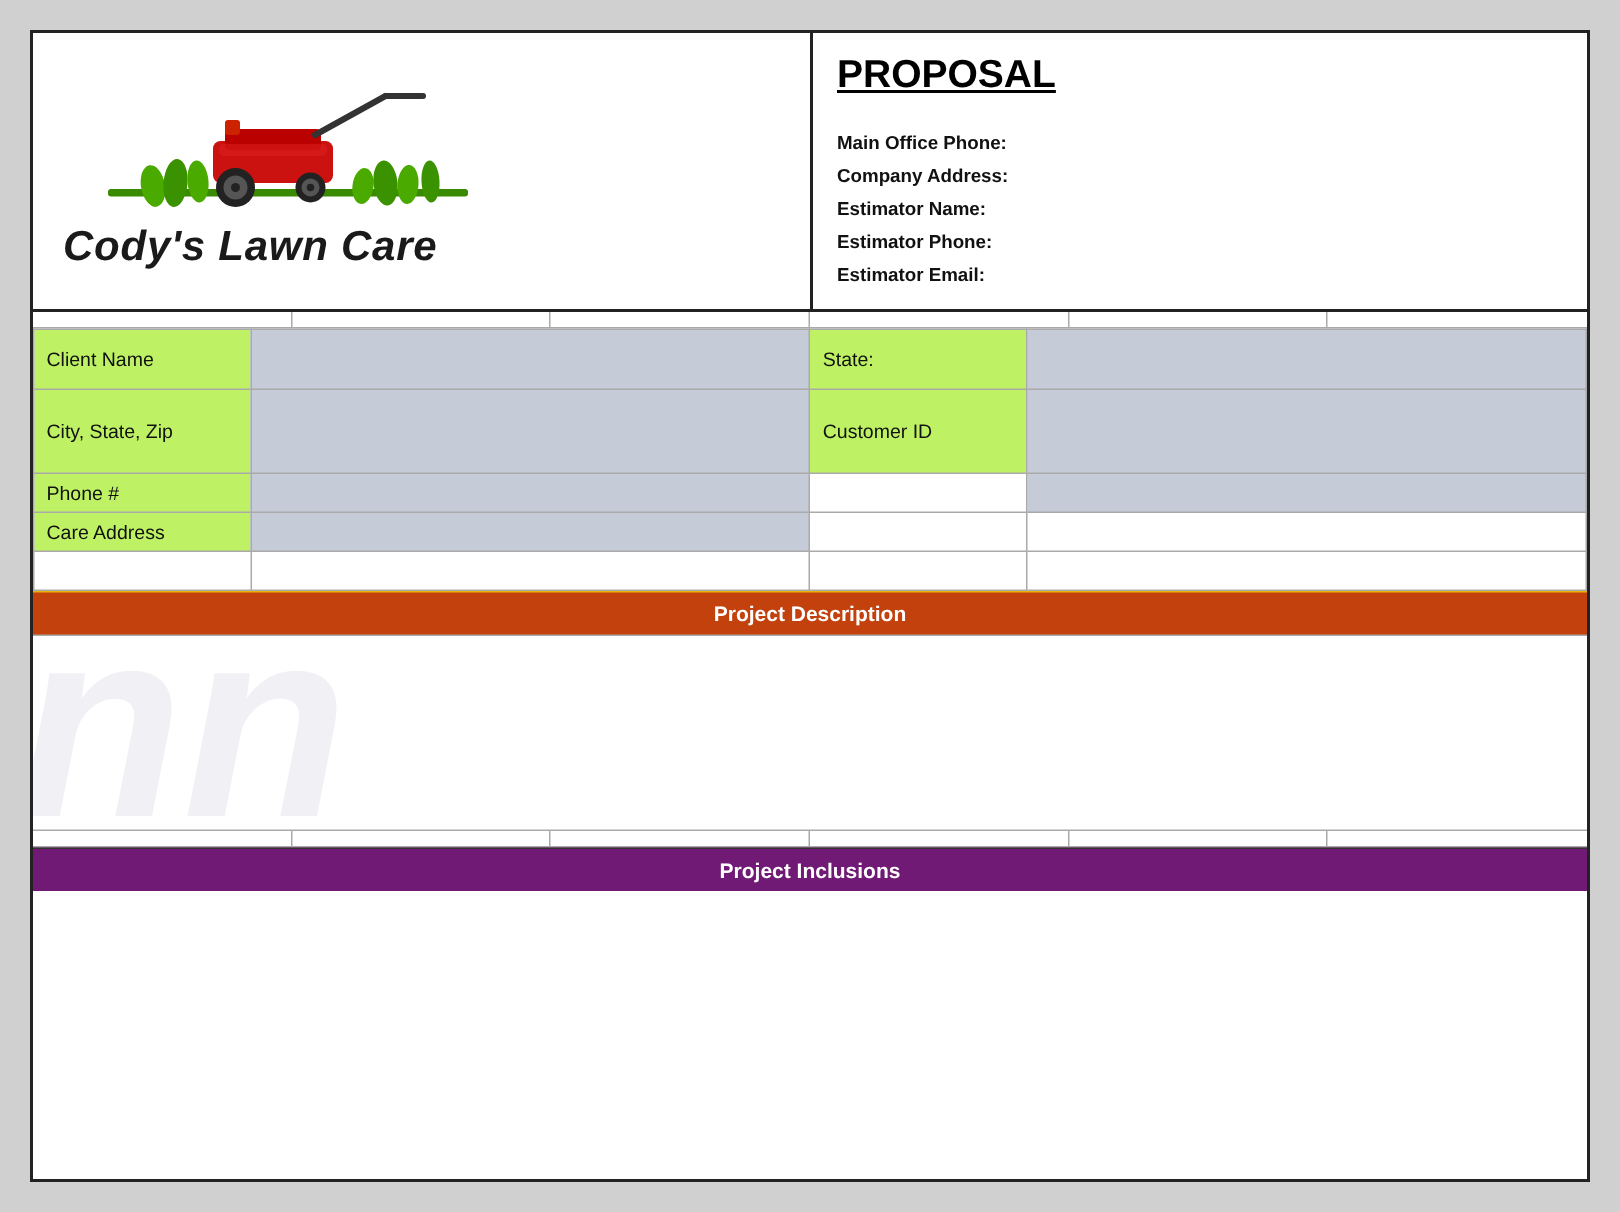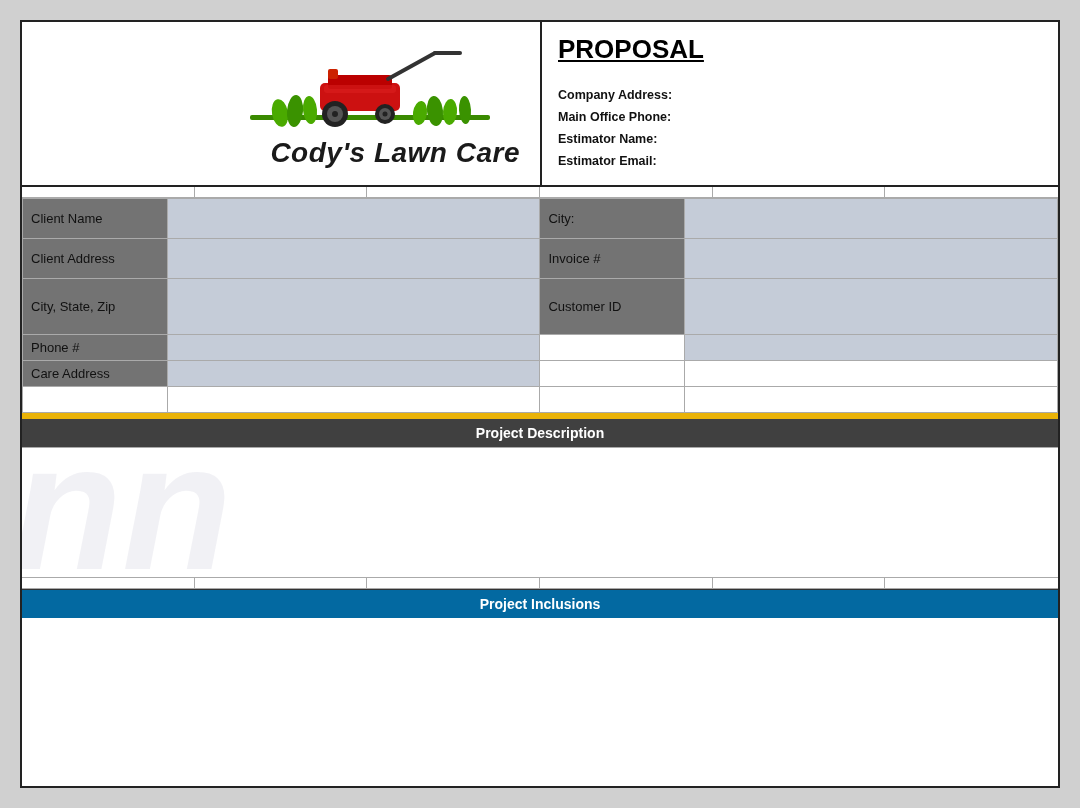--- a/index.html
+++ b/index.html
@@ -23,21 +23,21 @@
     .header {
       display: flex;
       border-bottom: 2px solid #222;
     }
     .logo-section {
       flex: 0 0 520px;
       border-right: 2px solid #222;
       padding: 18px 20px 10px 20px;
       display: flex;
       flex-direction: column;
-      align-items: flex-end;
+      align-items: flex-start;
       justify-content: center;
       position: relative;
     }
     .company-name {
       font-size: 28px;
       font-weight: bold;
       font-style: italic;
       color: #1a1a1a;
       letter-spacing: 0.5px;
       margin-top: 2px;
@@ -67,27 +67,27 @@
       border-bottom: 1px solid #aaa;
     }
     .divider-row > div {
       border-right: 1px solid #aaa;
       height: 10px;
     }
     .divider-row > div:last-child { border-right: none; }
 
     
     .section-bar {
-      background: #404040;
+      background: #c2410c;
       color: #fff;
       text-align: center;
       font-size: 14px;
       font-weight: bold;
       padding: 6px 0;
-      border-top: 6px solid #eab308;
+      border-top: 1px solid #eab308;
       border-bottom: 1px solid #aaa;
     }
 
     
     .description-area {
       min-height: 130px;
       border-bottom: 1px solid #aaa;
       position: relative;
       background: #fff;
       overflow: hidden;
@@ -114,21 +114,21 @@
       border-bottom: 1px solid #aaa;
     }
     .bottom-divider > div {
       border-right: 1px solid #aaa;
       height: 10px;
     }
     .bottom-divider > div:last-child { border-right: none; }
 
     
     .inclusions-bar {
-      background: #0369a1;
+      background: #701a75;
       color: #fff;
       text-align: center;
       font-size: 14px;
       font-weight: bold;
       padding: 6px 0;
       border-top: 1px solid #333;
     }
     .inclusions-area {
       min-height: 30px;
       background: #fff;
@@ -142,21 +142,21 @@
 
     table.info-grid {
       width: 100%;
       border-collapse: collapse;
       table-layout: fixed;
     }
     table.info-grid td, table.info-grid th {
       border: 1px solid #aaa;
     }
     .label {
-      background: #737373;
+      background: #bef264;
       font-size: 13px;
       padding: 1px 8px;
       color: #111;
       font-weight: normal;
     }
     .field {
       background: #c5ccd8;
     }
     .field-white {
       background: #fff;
@@ -204,53 +204,48 @@
         <rect x="108" y="24" width="10" height="10" rx="2" fill="#cc2200"></rect>
 
         <rect x="104" y="40" width="72" height="8" rx="3" fill="#dd2222" opacity="0.5"></rect>
       </svg>
       <div class="company-name">Cody's Lawn Care</div>
     </div>
 
     <div class="proposal-section">
       <div class="proposal-title">PROPOSAL</div>
       <div class="proposal-info">
+        <div>Main Office Phone:</div>
         <div>Company Address:</div>
-        <div>Main Office Phone:</div>
         <div>Estimator Name:</div>
+        <div>Estimator Phone:</div>
         <div>Estimator Email:</div>
       </div>
     </div>
   </div>
 
   <div class="divider-row">
     <div></div>
       <div></div>
       <div></div>
       <div></div>
       <div></div>
       <div></div>
   </div>
 
   <table class="info-grid">
 
     <tbody>
         <tr>
       <td class="label h-md" style="width:14%">Client Name</td>
       <td class="field h-md" style="width:36%"></td>
-      <td class="label h-md" style="width:14%">City:</td>
+      <td class="label h-md" style="width:14%">State:</td>
       <td class="field h-md" style="width:36%"></td>
     </tr>
 
-    <tr>
-      <td class="label h-md">Client Address</td>
-      <td class="field h-md"></td>
-      <td class="label h-md">Invoice #</td>
-      <td class="field h-md"></td>
-    </tr>
 
     <tr>
       <td class="label h-lg">City, State, Zip</td>
       <td class="field h-lg"></td>
       <td class="label h-lg">Customer ID</td>
       <td class="field h-lg"></td>
     </tr>
 
     <tr>
       <td class="label h-sm">Phone #</td>

